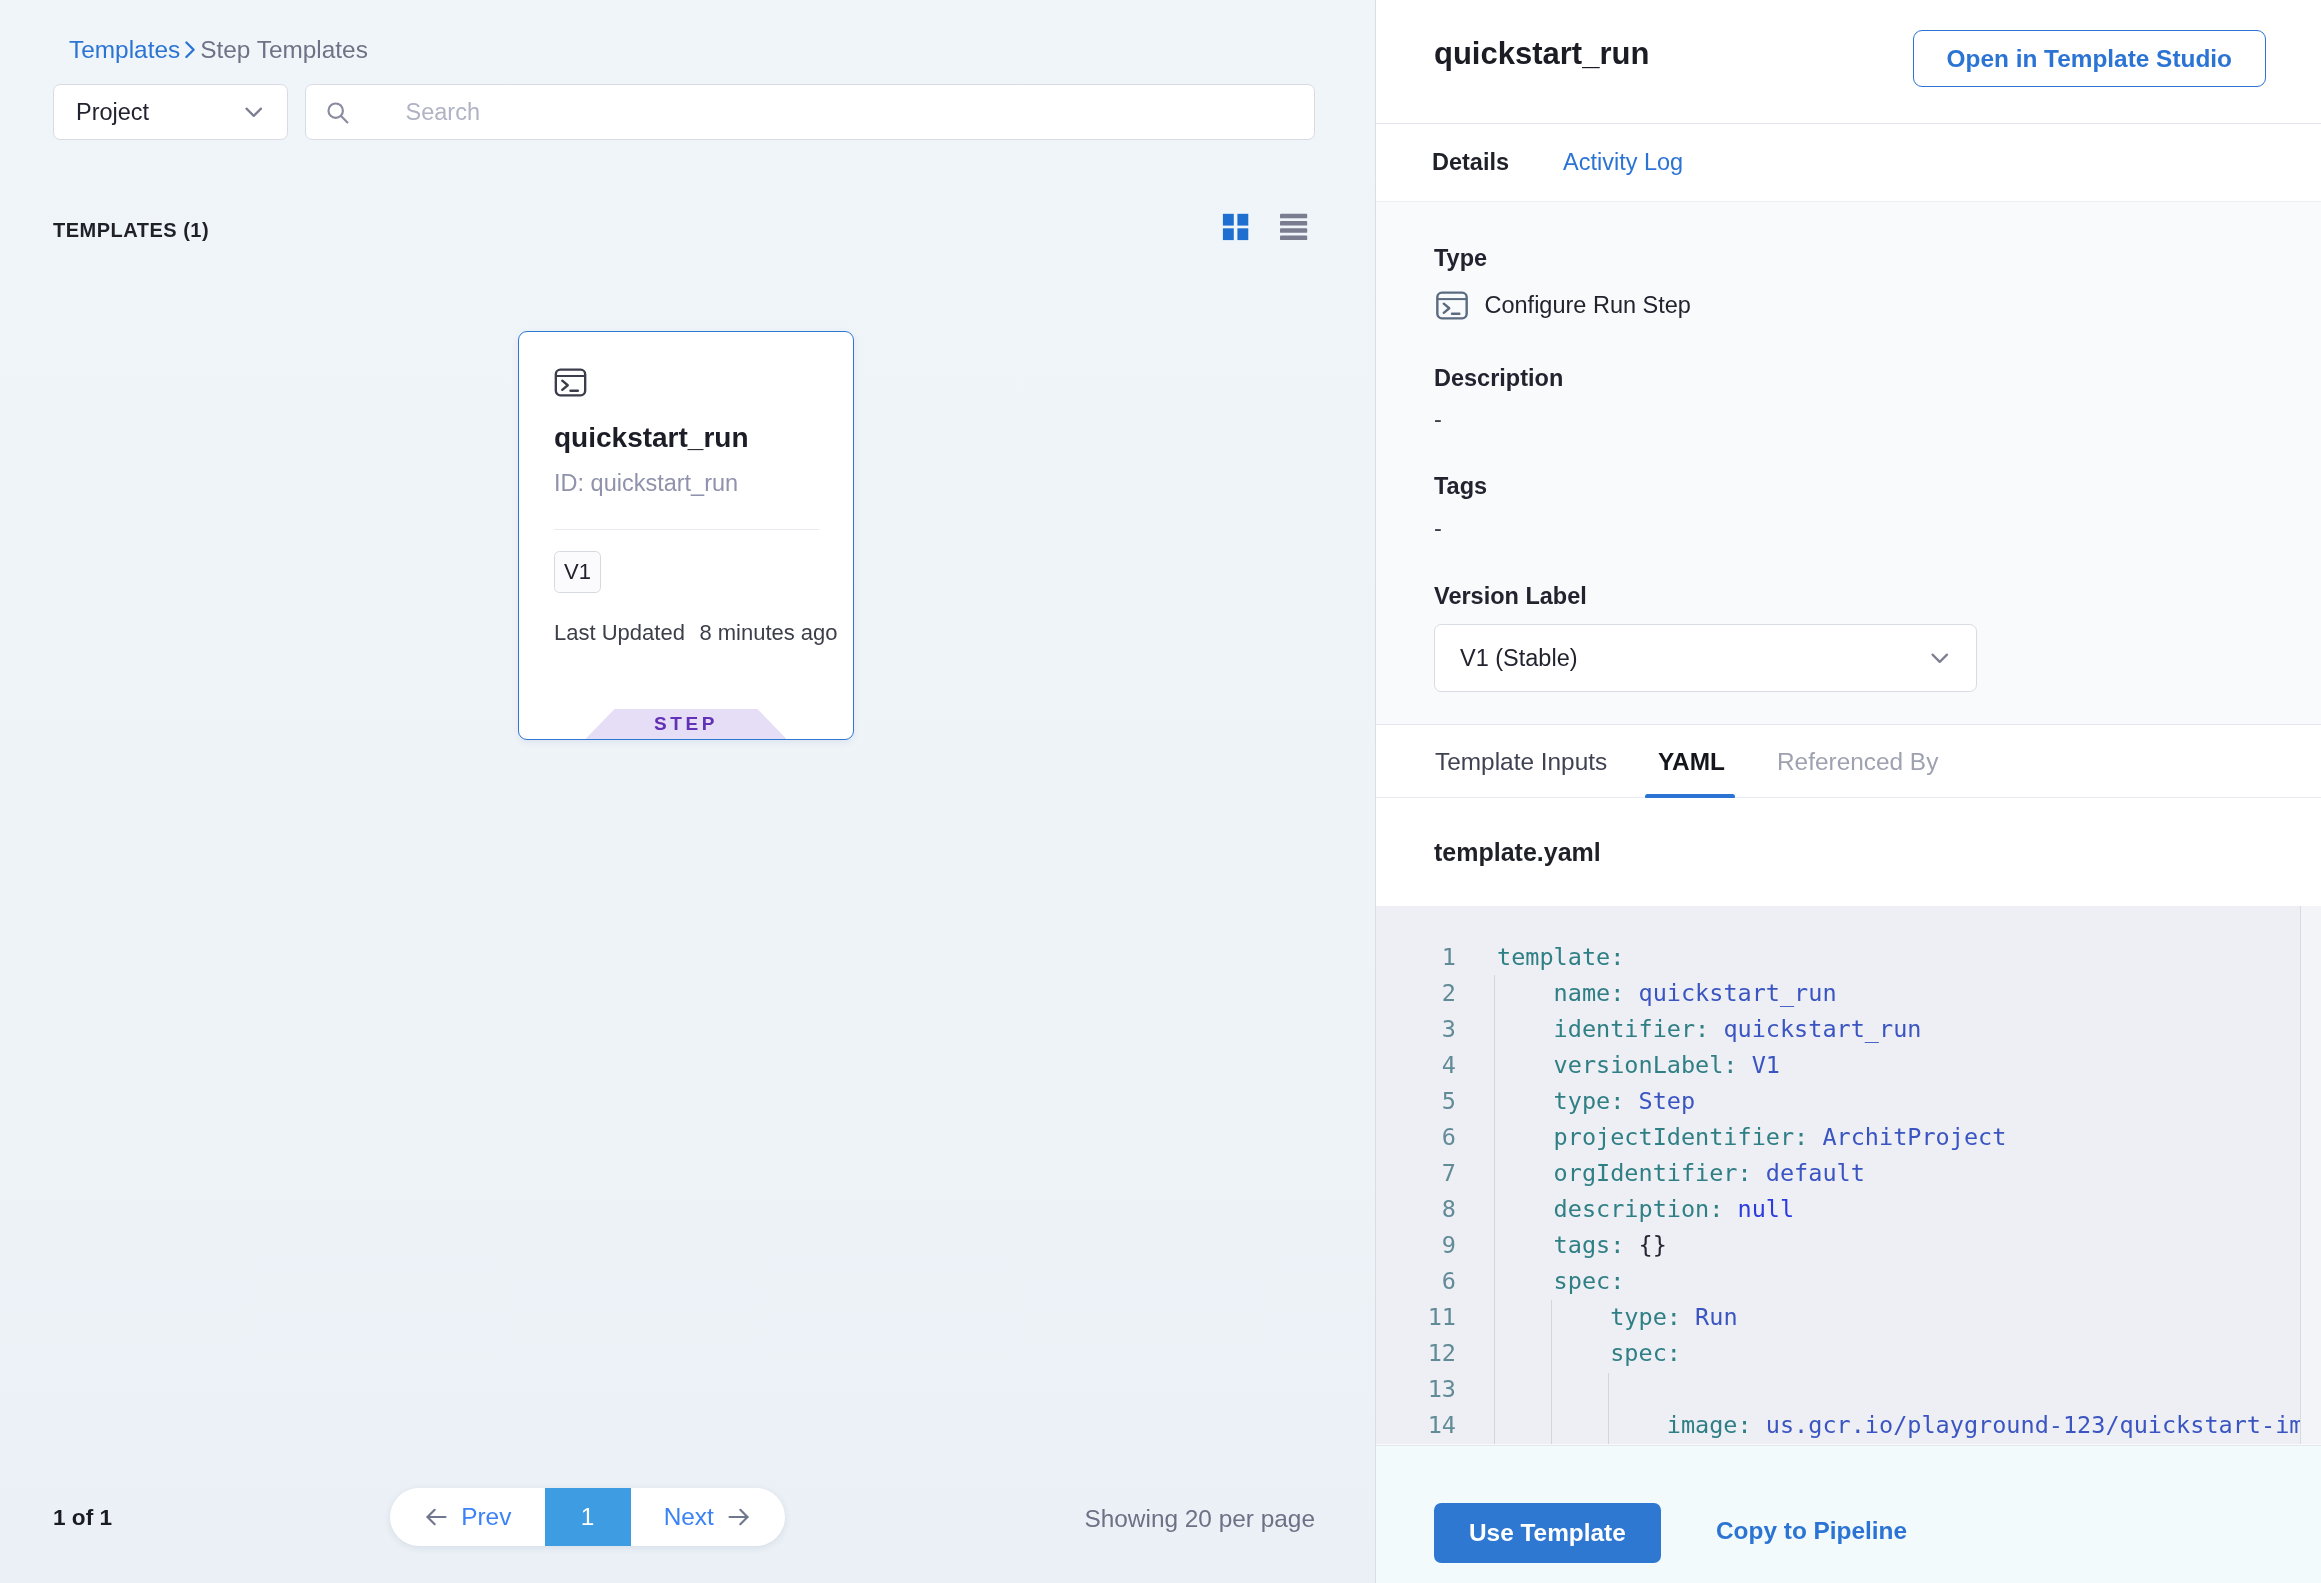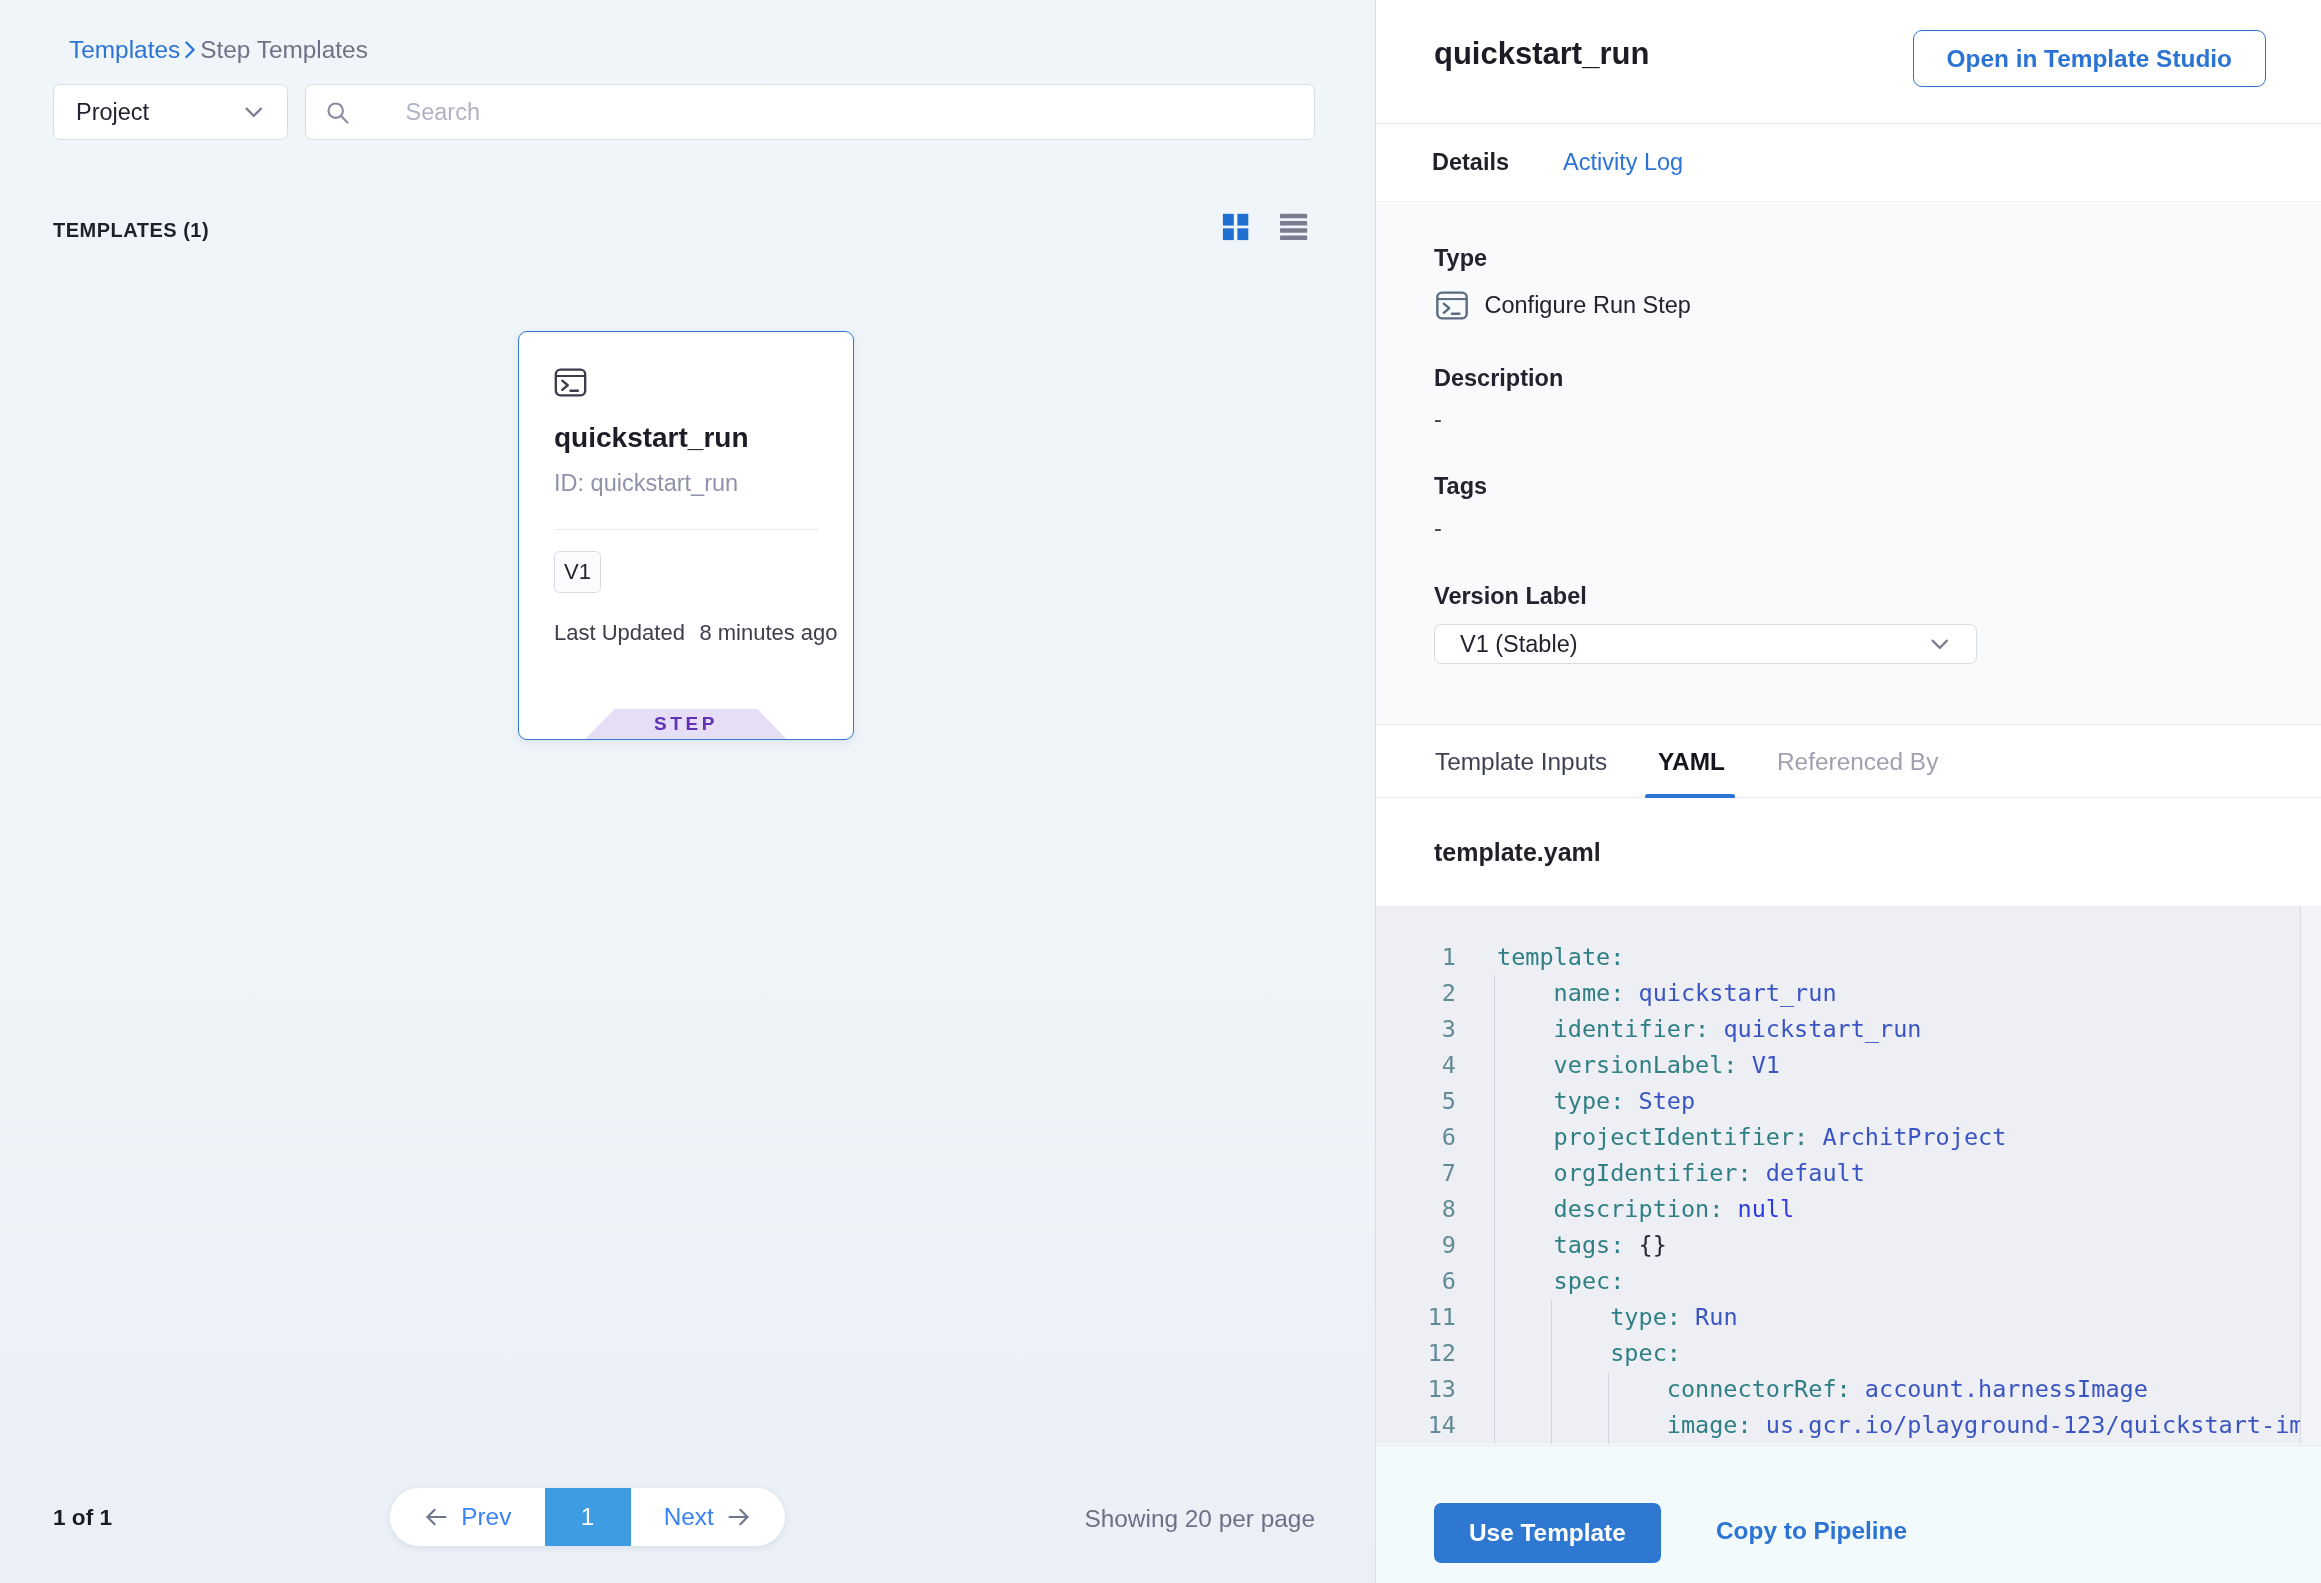--- a/index.html
+++ b/index.html
@@ -82,21 +82,21 @@
     background:#2b74d4; border-radius:2.7px; }
 
   .rp-content { position:absolute; left:0; top:201px; width:946px; height:523px;
     background:#f8fafc; border-top:0.9px solid #eceff3; }
 
   .detail-heading { position:absolute; left:58px; font-size:23.5px; font-weight:bold; color:#22232e; }
   .detail-value { position:absolute; left:58px; font-size:23.5px; color:#3c3e4a; }
   .type-row { position:absolute; left:58px; top:87px; display:flex; align-items:center; gap:14.5px;
     font-size:23.5px; color:#22232e; }
 
-  .version-select { position:absolute; left:58px; top:422px; width:543px; height:40px;
+  .version-select { position:absolute; left:58px; top:422px; width:543px; height:68px;
     background:#fff; border:0.9px solid #d8dbe3; border-radius:7.2px;
     display:flex; align-items:center; justify-content:space-between; padding:0 25px; cursor:pointer; }
   .version-select .ver-text { font-size:23.5px; color:#22232e; }
 
   .sub-tabs { position:absolute; left:0; top:724px; width:946px; height:74px; background:#fff;
     border-top:0.9px solid #e4e6ee; border-bottom:0.9px solid #e9ebf1; }
   .sub-tab { position:absolute; top:0; height:74px; display:flex; align-items:center; font-size:24.4px; cursor:pointer; }
   .sub-tab.st-inputs { left:59px; color:#3f4252; }
   .sub-tab.st-yaml { left:282px; color:#15161d; font-weight:bold; }
   .sub-tab.st-referenced { left:401px; color:#9ea2b0; }
@@ -341,21 +341,20 @@
         <div class="code-row">
           <span class="ln">11</span>
           <span class="code-text"><span class="yaml-key">        type:</span><span class="yaml-val"> Run</span></span>
         </div>
         <div class="code-row">
           <span class="ln">12</span>
           <span class="code-text"><span class="yaml-key">        spec:</span></span>
         </div>
         <div class="code-row">
           <span class="ln">13</span>
-          <span class="code-text"><span class="yaml-key">            connectorRef:</span><span class="yaml-val"> account.harnessImage</span></span>
         </div>
         <div class="code-row">
           <span class="ln">14</span>
           <span class="code-text"><span class="yaml-key">            image:</span><span class="yaml-val"> us.gcr.io/playground-123/quickstart-imag</span></span>
         </div>
       </div>
     <div class="code-gutter-right"></div>
   </div>
 
   <div class="rp-footer">

